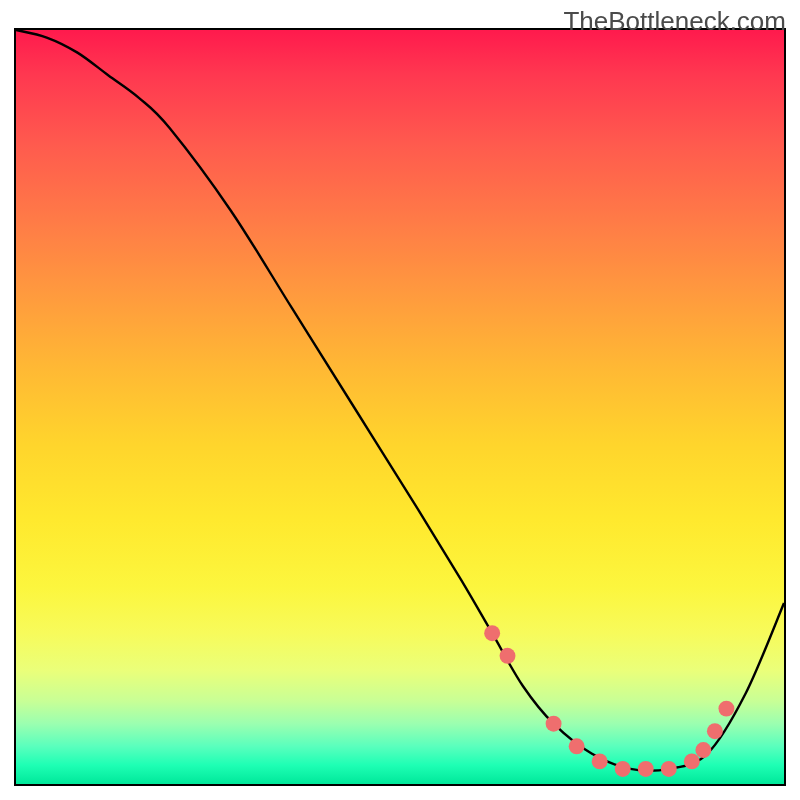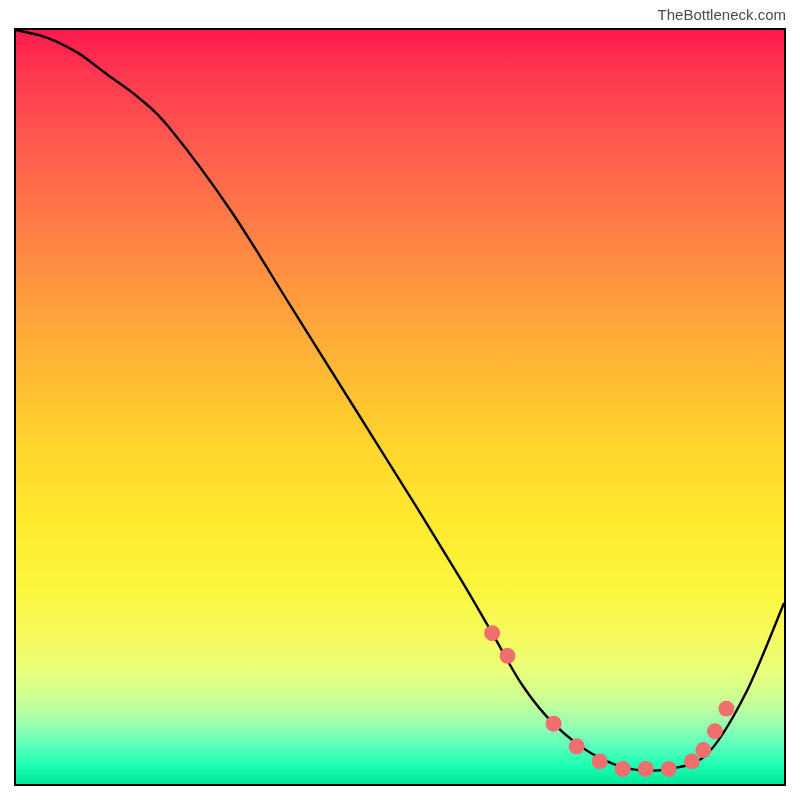--- a/index.html
+++ b/index.html
@@ -8,21 +8,21 @@
     height: 800px;
     position: relative;
     background: #fff;
     font-family: Arial, sans-serif;
   }
   .watermark {
     position: absolute;
     top: 6px;
     right: 14px;
     color: #4a4a4a;
-    font-size: 15px;
+    font-size: 26px;
     font-weight: 400;
     z-index: 10;
   }
   .plot-container {
     position: absolute;
     top: 28px;
     left: 14px;
     width: 772px;
     height: 758px;
     border: 2px solid #000;

